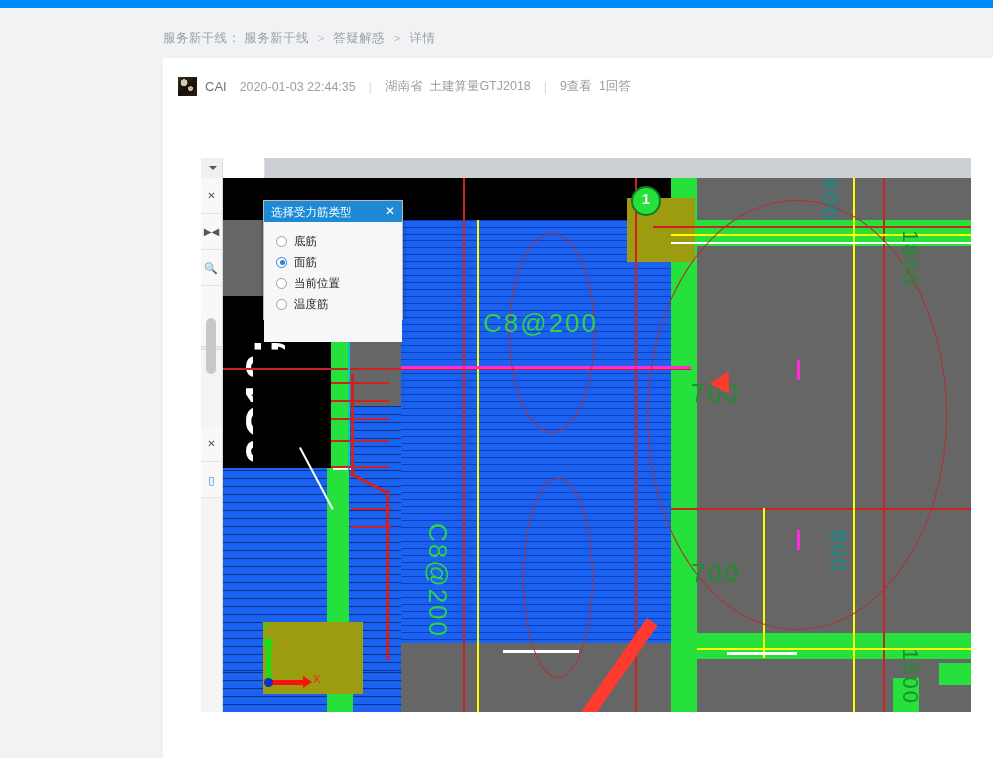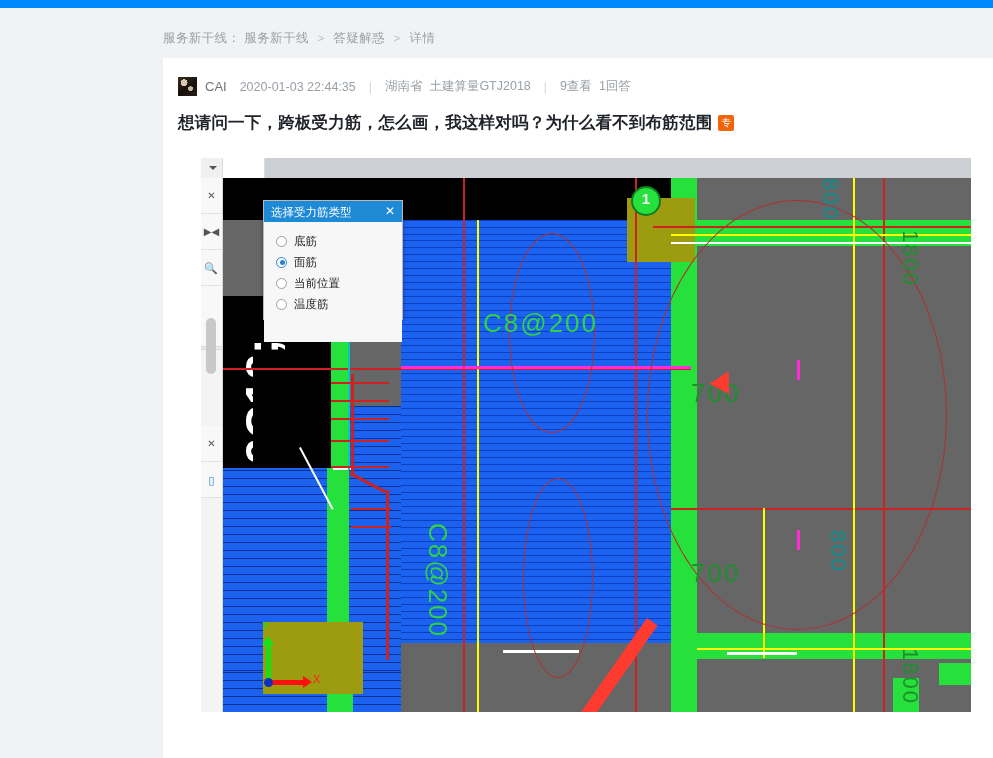--- a/index.html
+++ b/index.html
@@ -175,23 +175,20 @@
     <span class="divider">|</span>
     <span class="mtext">湖南省</span>
     <span class="sp"></span>
     <span class="mtext">土建算量GTJ2018</span>
     <span class="divider">|</span>
     <span class="mtext">9查看</span>
     <span class="sp"></span>
     <span class="mtext">1回答</span>
   </div>
 
-  <div class="qtitle">
-    <span>想请问一下，跨板受力筋，怎么画，我这样对吗？为什么看不到布筋范围</span><span class="badge-zhuan">专</span>
-  </div>
 
   <div class="shot">
 
     <div class="shot-toolbar">
       <div class="tb-left">
         <div class="tb-caret"></div>
       </div>
       <div class="tb-tab"></div>
     </div>
 

